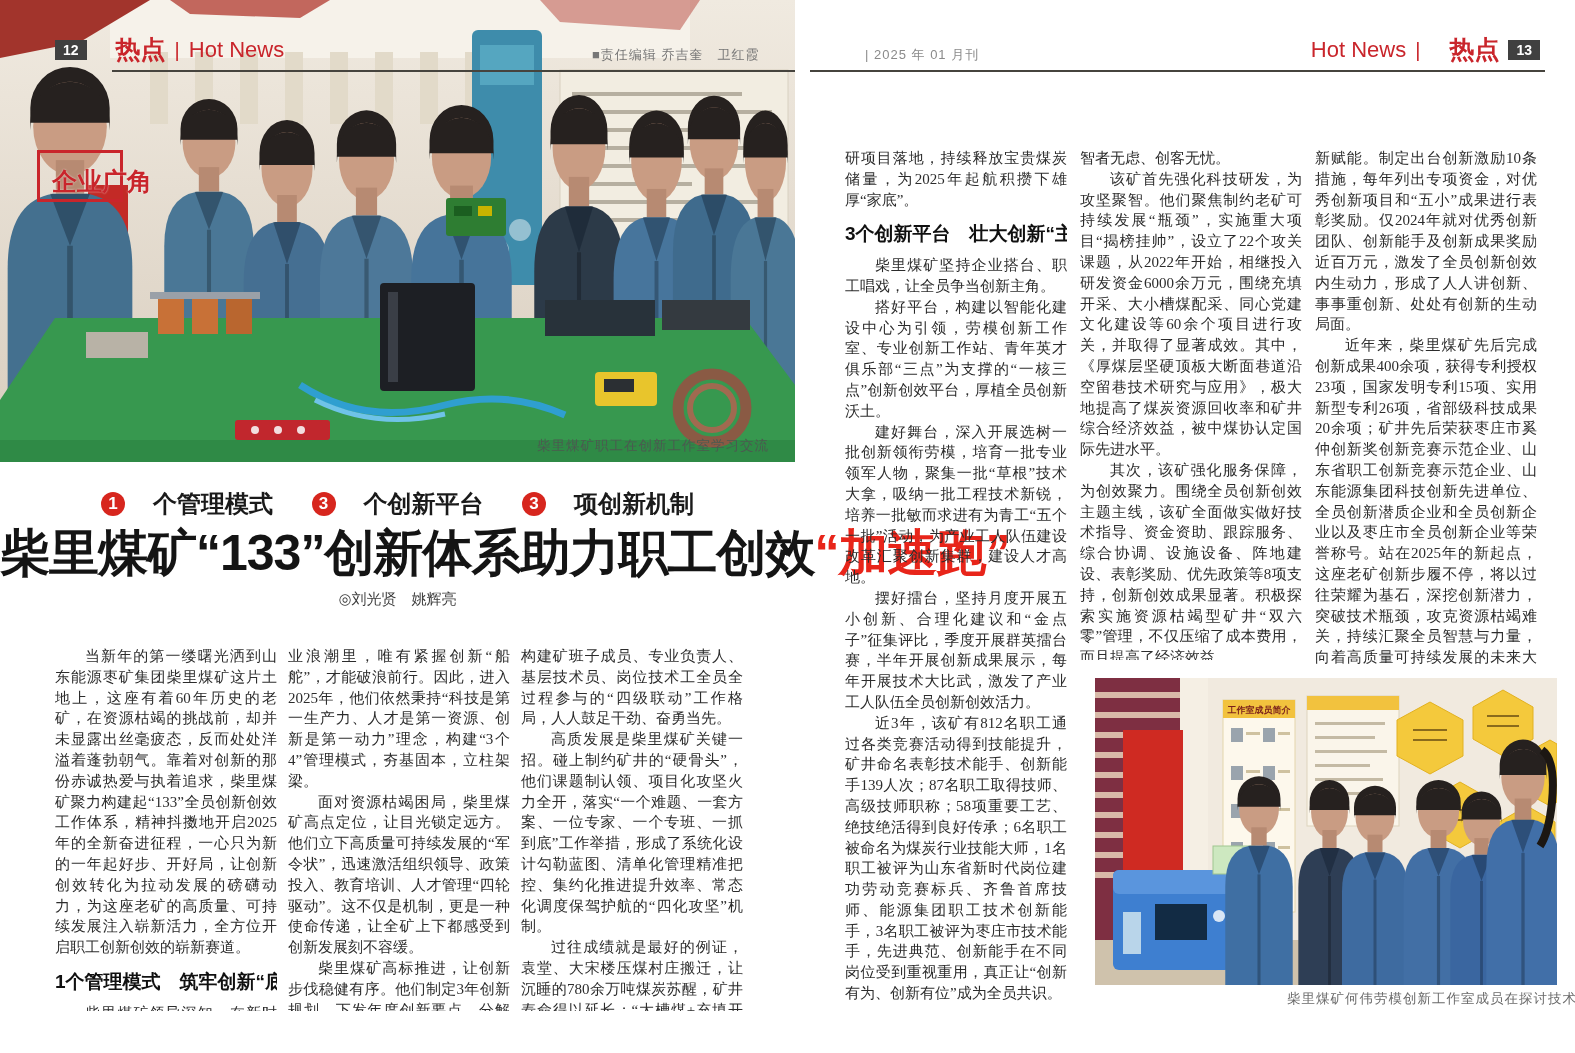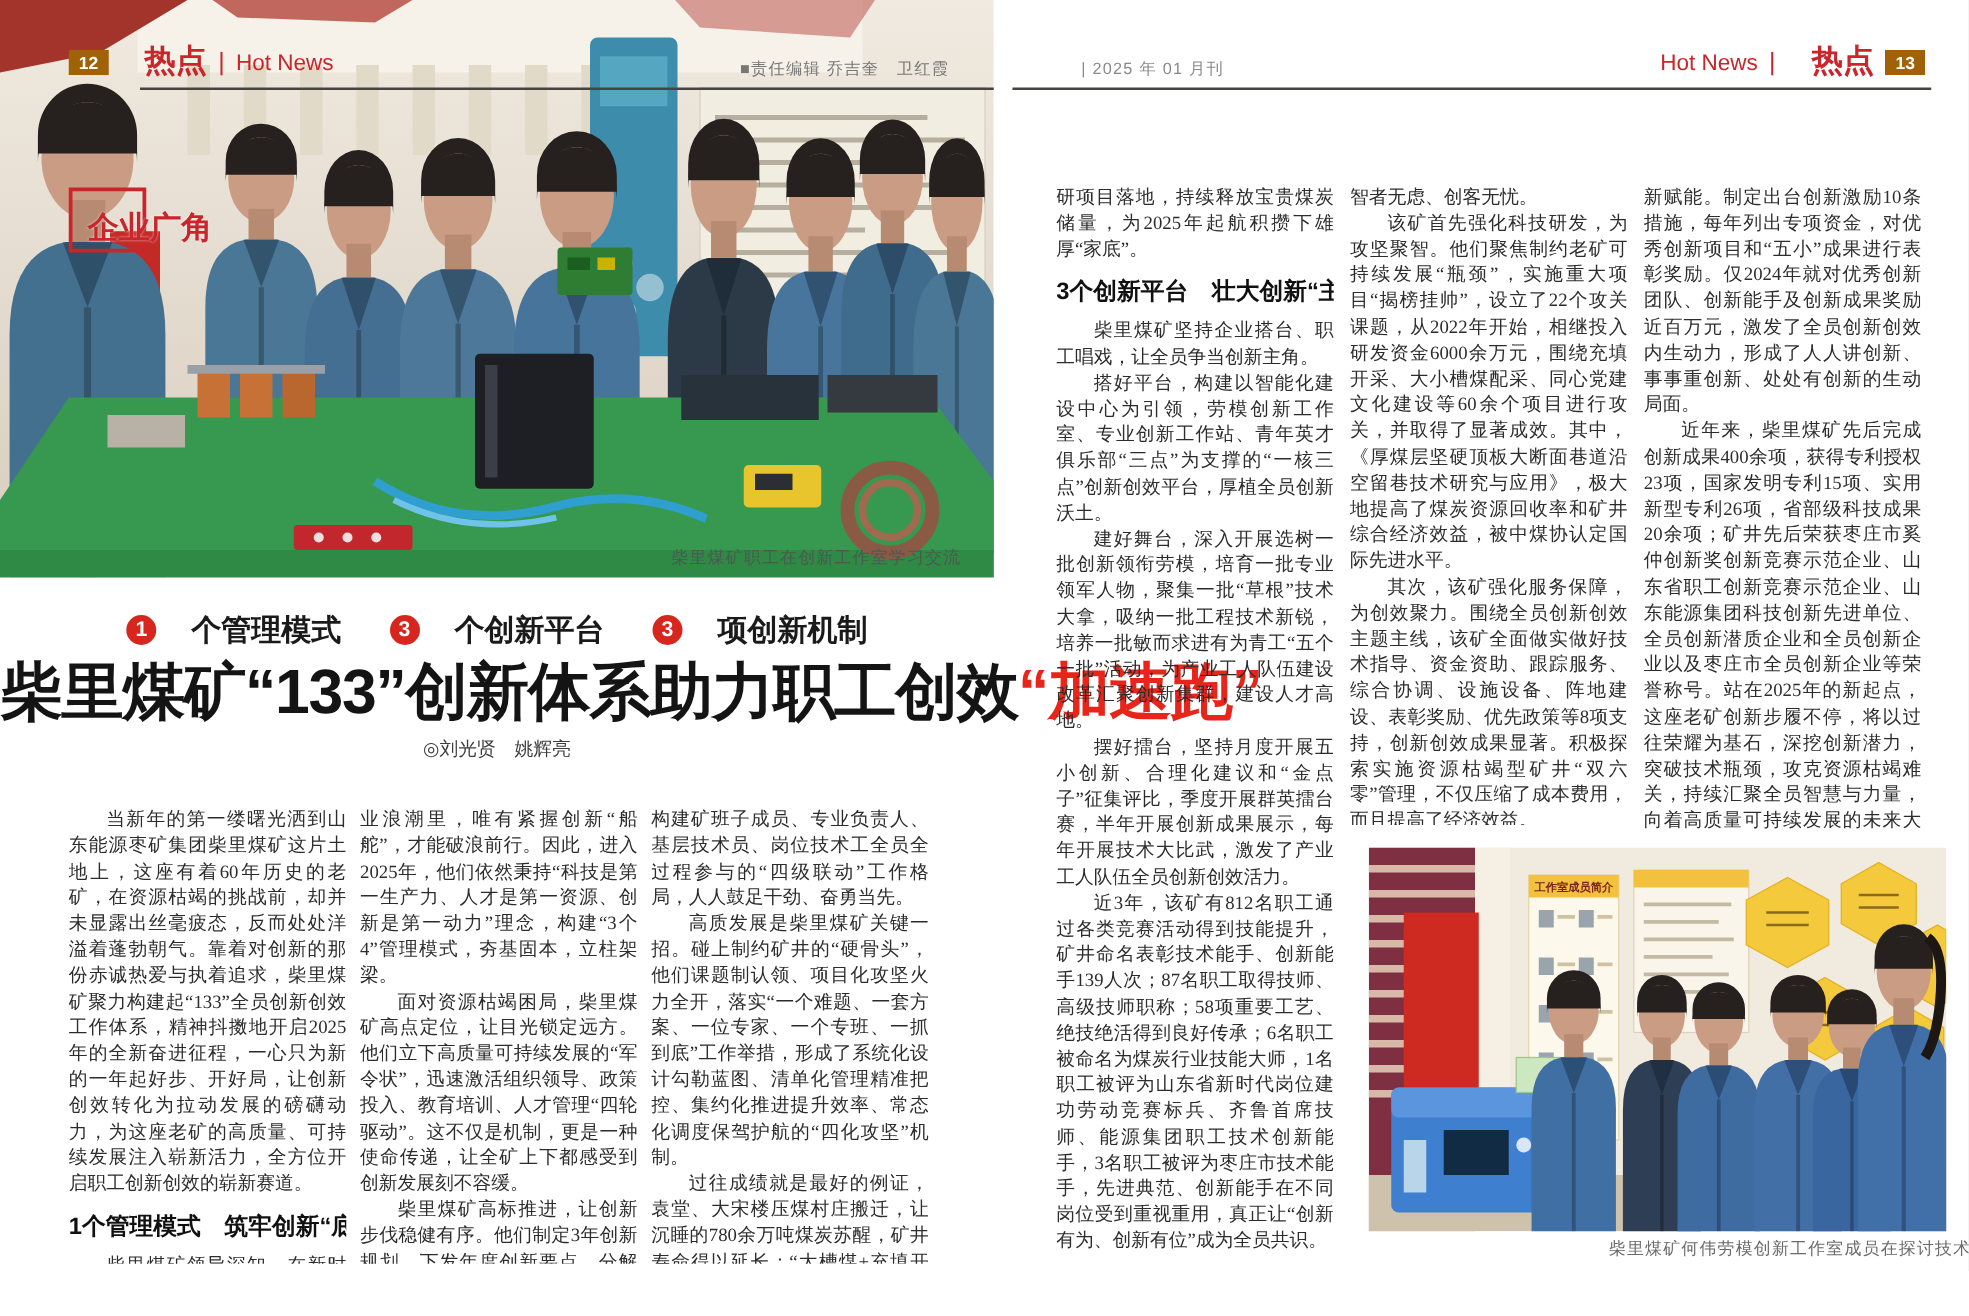--- a/index.html
+++ b/index.html
@@ -1,29 +1,29 @@
 <!DOCTYPE html>
 <html><head>
 <meta charset="utf-8">
 <style>
   html,body{margin:0;padding:0;background:#e8e8e8;}
   .spread{position:relative;width:1575px;height:1053px;background:#ffffff;overflow:hidden;
           font-family:"Liberation Serif","DejaVu Serif",serif;}
   
   .hdr{position:absolute;display:flex;align-items:center;gap:9px;
        font-family:"Liberation Sans","DejaVu Sans",sans-serif;}
-  .pagenum{background:#a16207;color:#fff;font-weight:bold;font-size:14px;padding:3px 8px;line-height:1;}
+  .pagenum{background:#404040;color:#fff;font-weight:bold;font-size:14px;padding:3px 8px;line-height:1;}
   .section-cn{color:#c9252b;font-weight:bold;font-size:25px;line-height:1;margin-left:20px;}
   .hdr-sep{color:#c9252b;font-size:20px;line-height:1;}
-  .section-en{color:#c9252b;font-size:18px;line-height:1;}
+  .section-en{color:#c9252b;font-size:22px;line-height:1;}
   .rule{position:absolute;height:2px;background:#46443e;}
   .meta-txt{position:absolute;font-family:"Liberation Sans","DejaVu Sans",sans-serif;
             font-size:13px;color:#8a8a8a;letter-spacing:1px;}
   
-  .corner-tag{position:absolute;left:55px;top:150px;width:56px;height:46px;border:3px solid #c9252b;}
+  .corner-tag{position:absolute;left:37px;top:150px;width:56px;height:46px;border:3px solid #c9252b;padding-left:24px;}
   .corner-tag span{position:absolute;left:12px;top:12px;width:160px;color:#c9252b;font-weight:bold;
                    font-size:25px;font-family:"Liberation Sans","DejaVu Sans",sans-serif;
                    text-shadow:0 0 2px rgba(255,255,255,.7);white-space:nowrap;}
   
   .kicker{position:absolute;left:0;top:488px;width:795px;text-align:center;
           font-family:"Liberation Sans","DejaVu Sans",sans-serif;}
   .kicker .item{display:inline-flex;align-items:center;gap:4px;margin:0 17px;}
   .kicker .numball{display:inline-block;width:24px;height:24px;border-radius:50%;background:#d7261e;
                    color:#fff;font-weight:bold;font-size:17px;line-height:24px;text-align:center;}
   .kicker .ktext{font-weight:bold;font-size:24px;color:#1a1a1a;margin-left:24px;}

